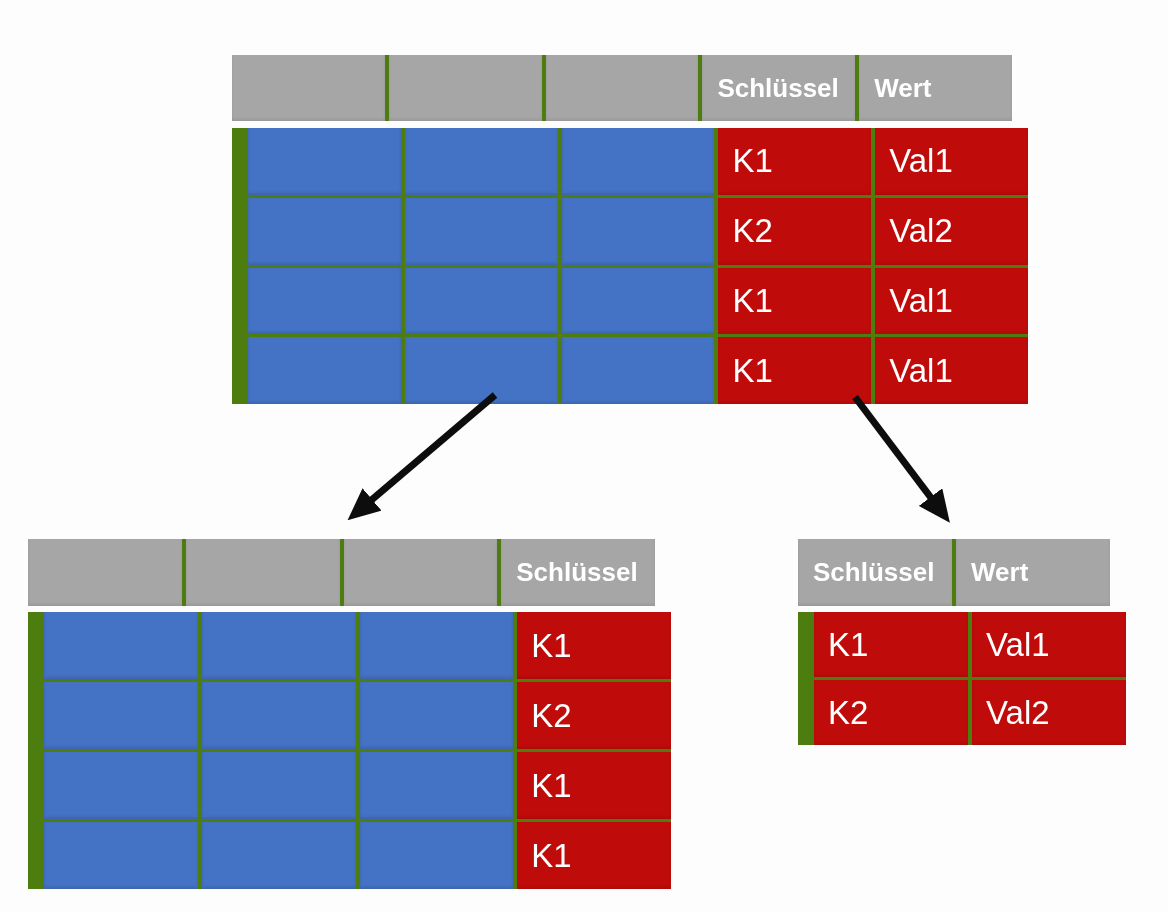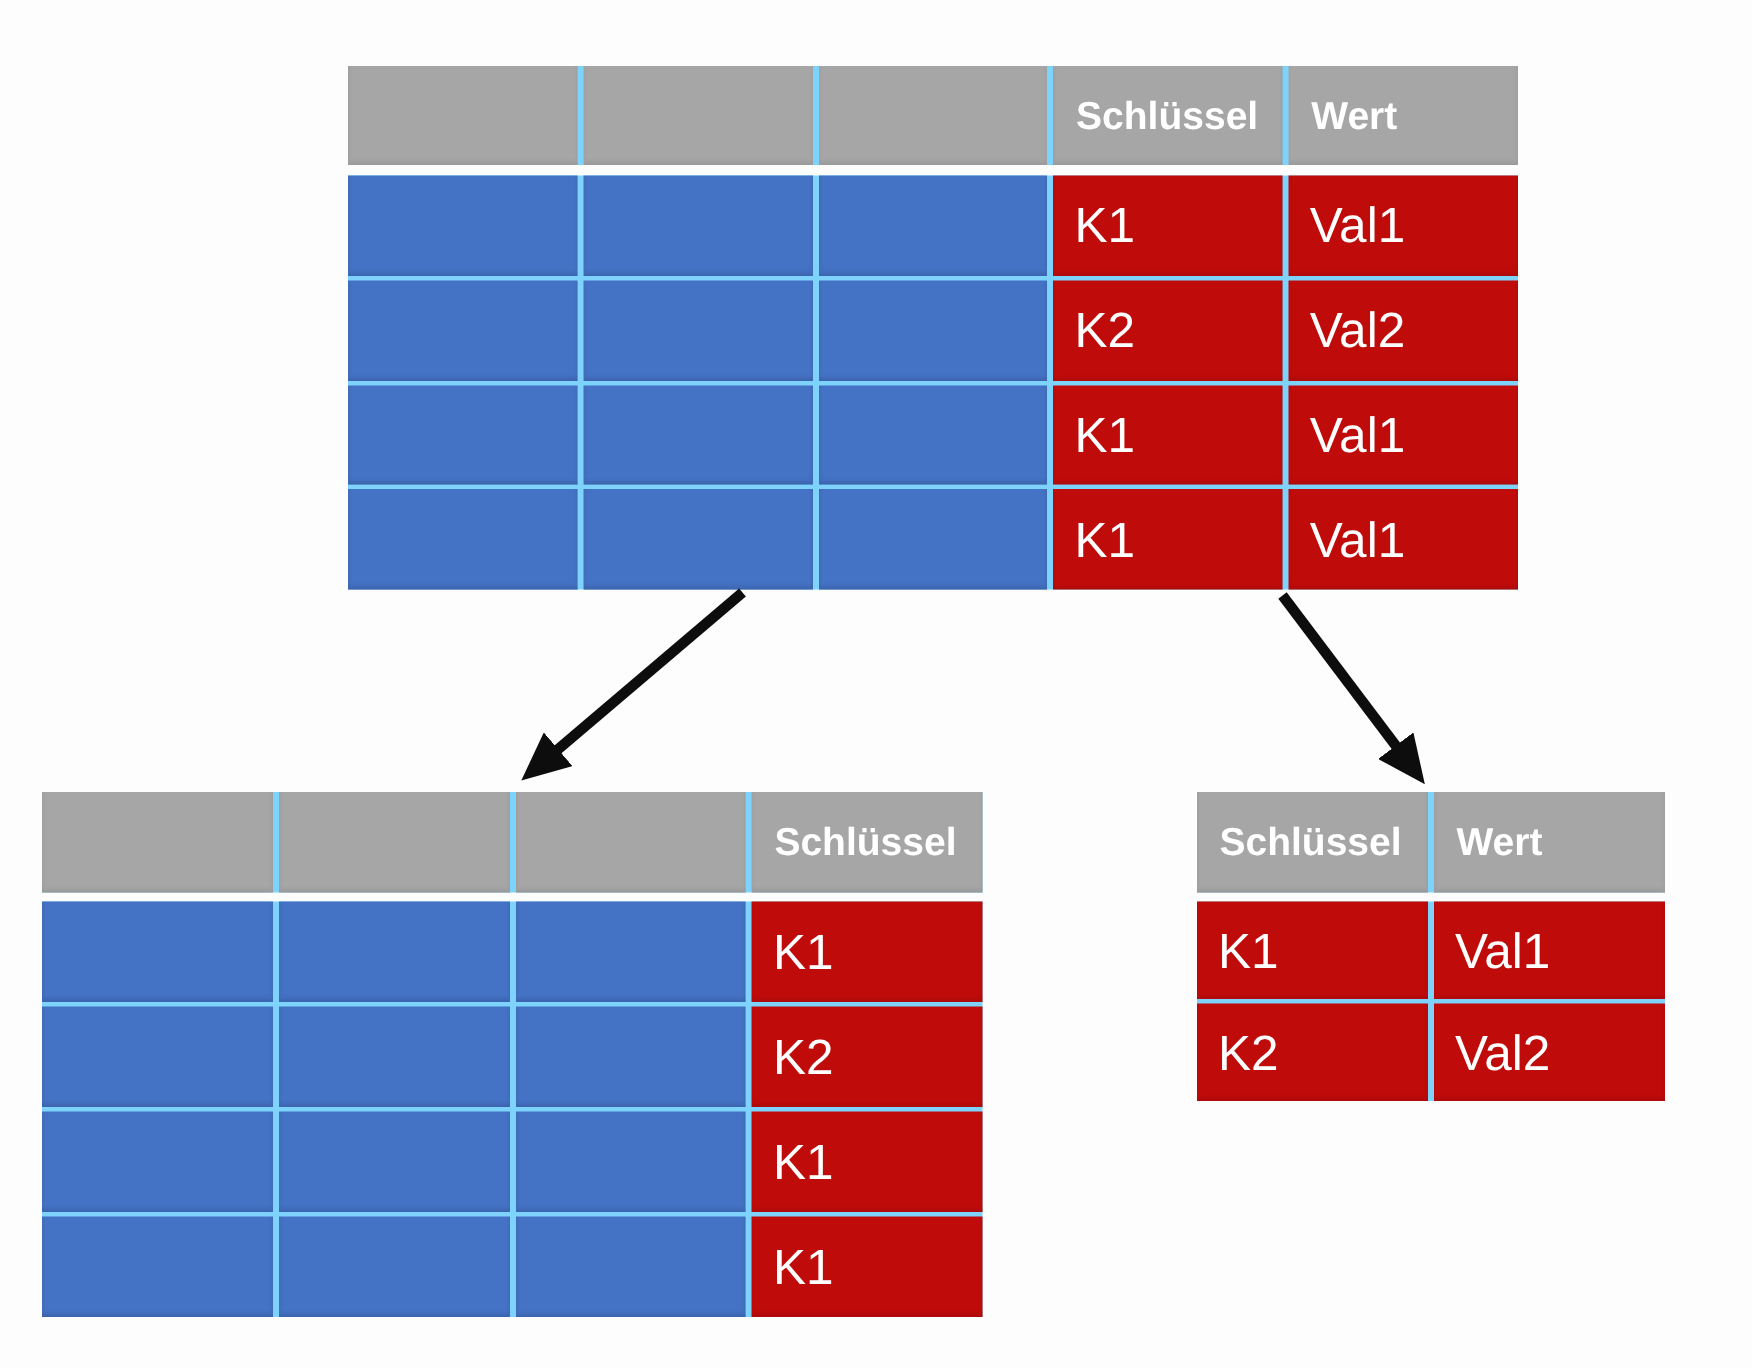--- a/index.html
+++ b/index.html
@@ -11,24 +11,25 @@
   .canvas {
     position: relative;
     width: 1168px;
     height: 912px;
     background: #fdfdfd;
     overflow: hidden;
   }
   .tbl {
     position: absolute;
     display: grid;
-    background: #7dd3fc;
+    background: #4d7c0f;
+    margin-top: 11px;
   }
   .tbl.hdr { column-gap: 4px; }
-  .tbl.bdy { column-gap: 4px; row-gap: 3px; }
+  .tbl.bdy { column-gap: 4px; row-gap: 3px; padding-left: 16px; }
   .cell {
     display: flex;
     align-items: center;
     padding-left: 15px;
     box-sizing: border-box;
     color: #ffffff;
     overflow: hidden;
     white-space: nowrap;
   }
   .cell.gray {

